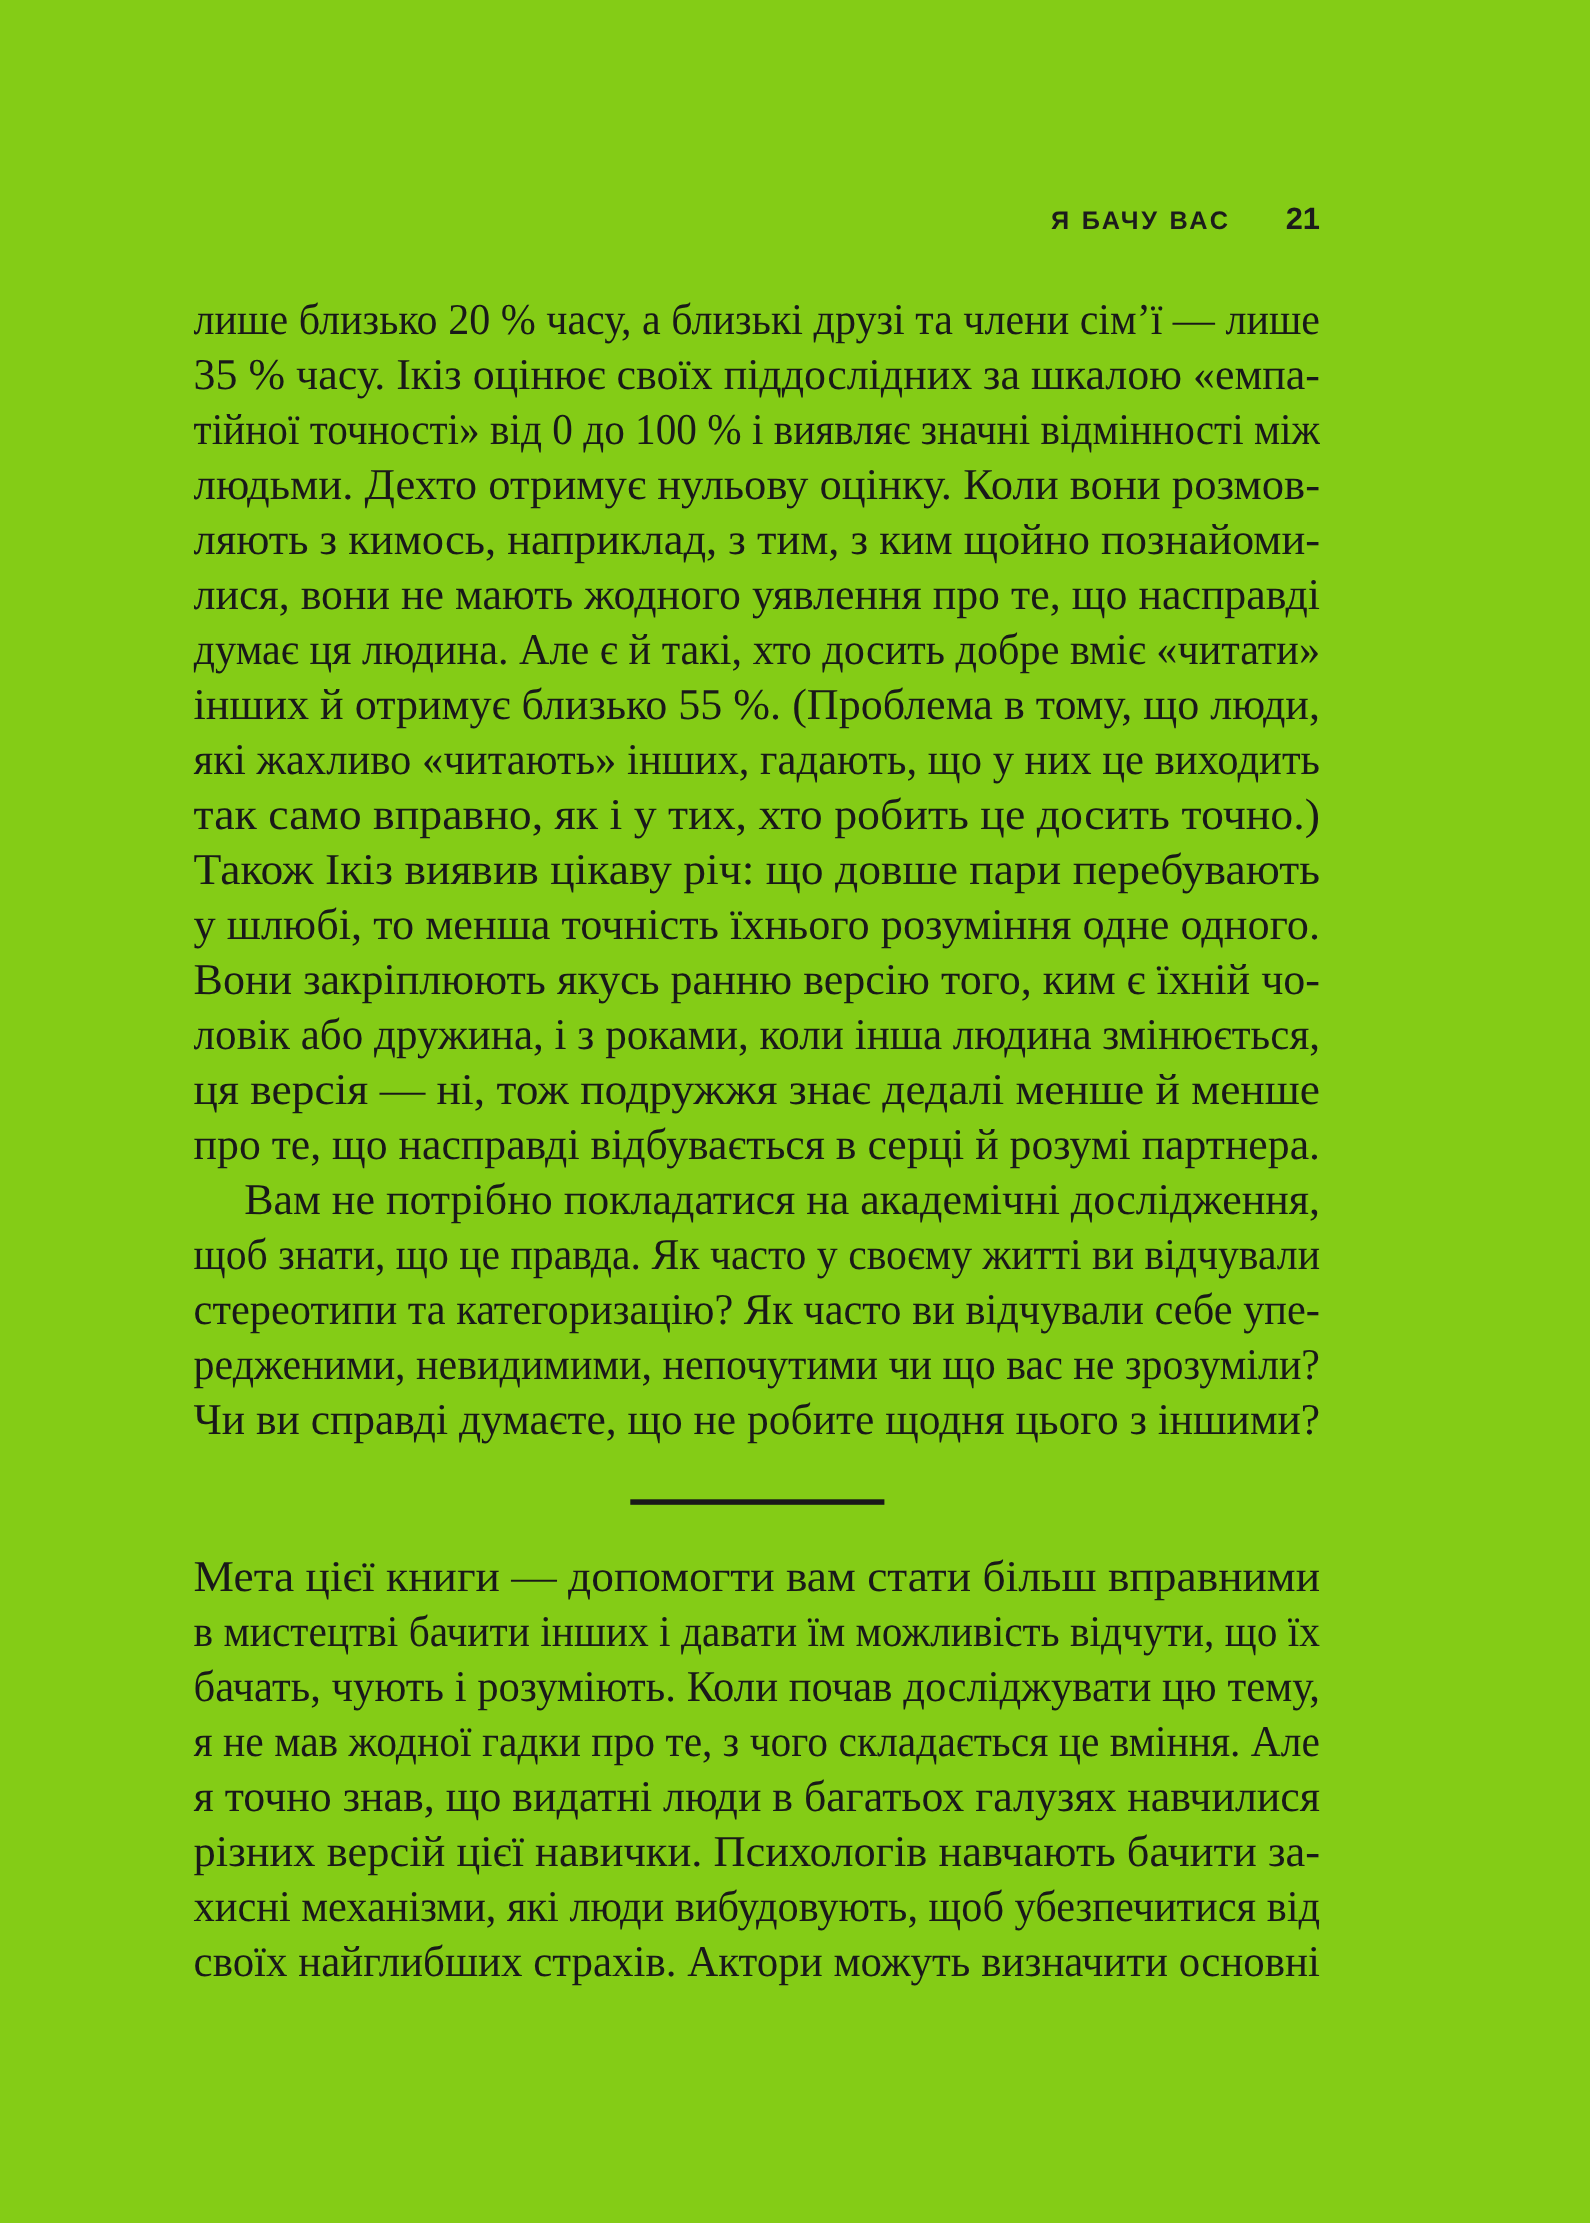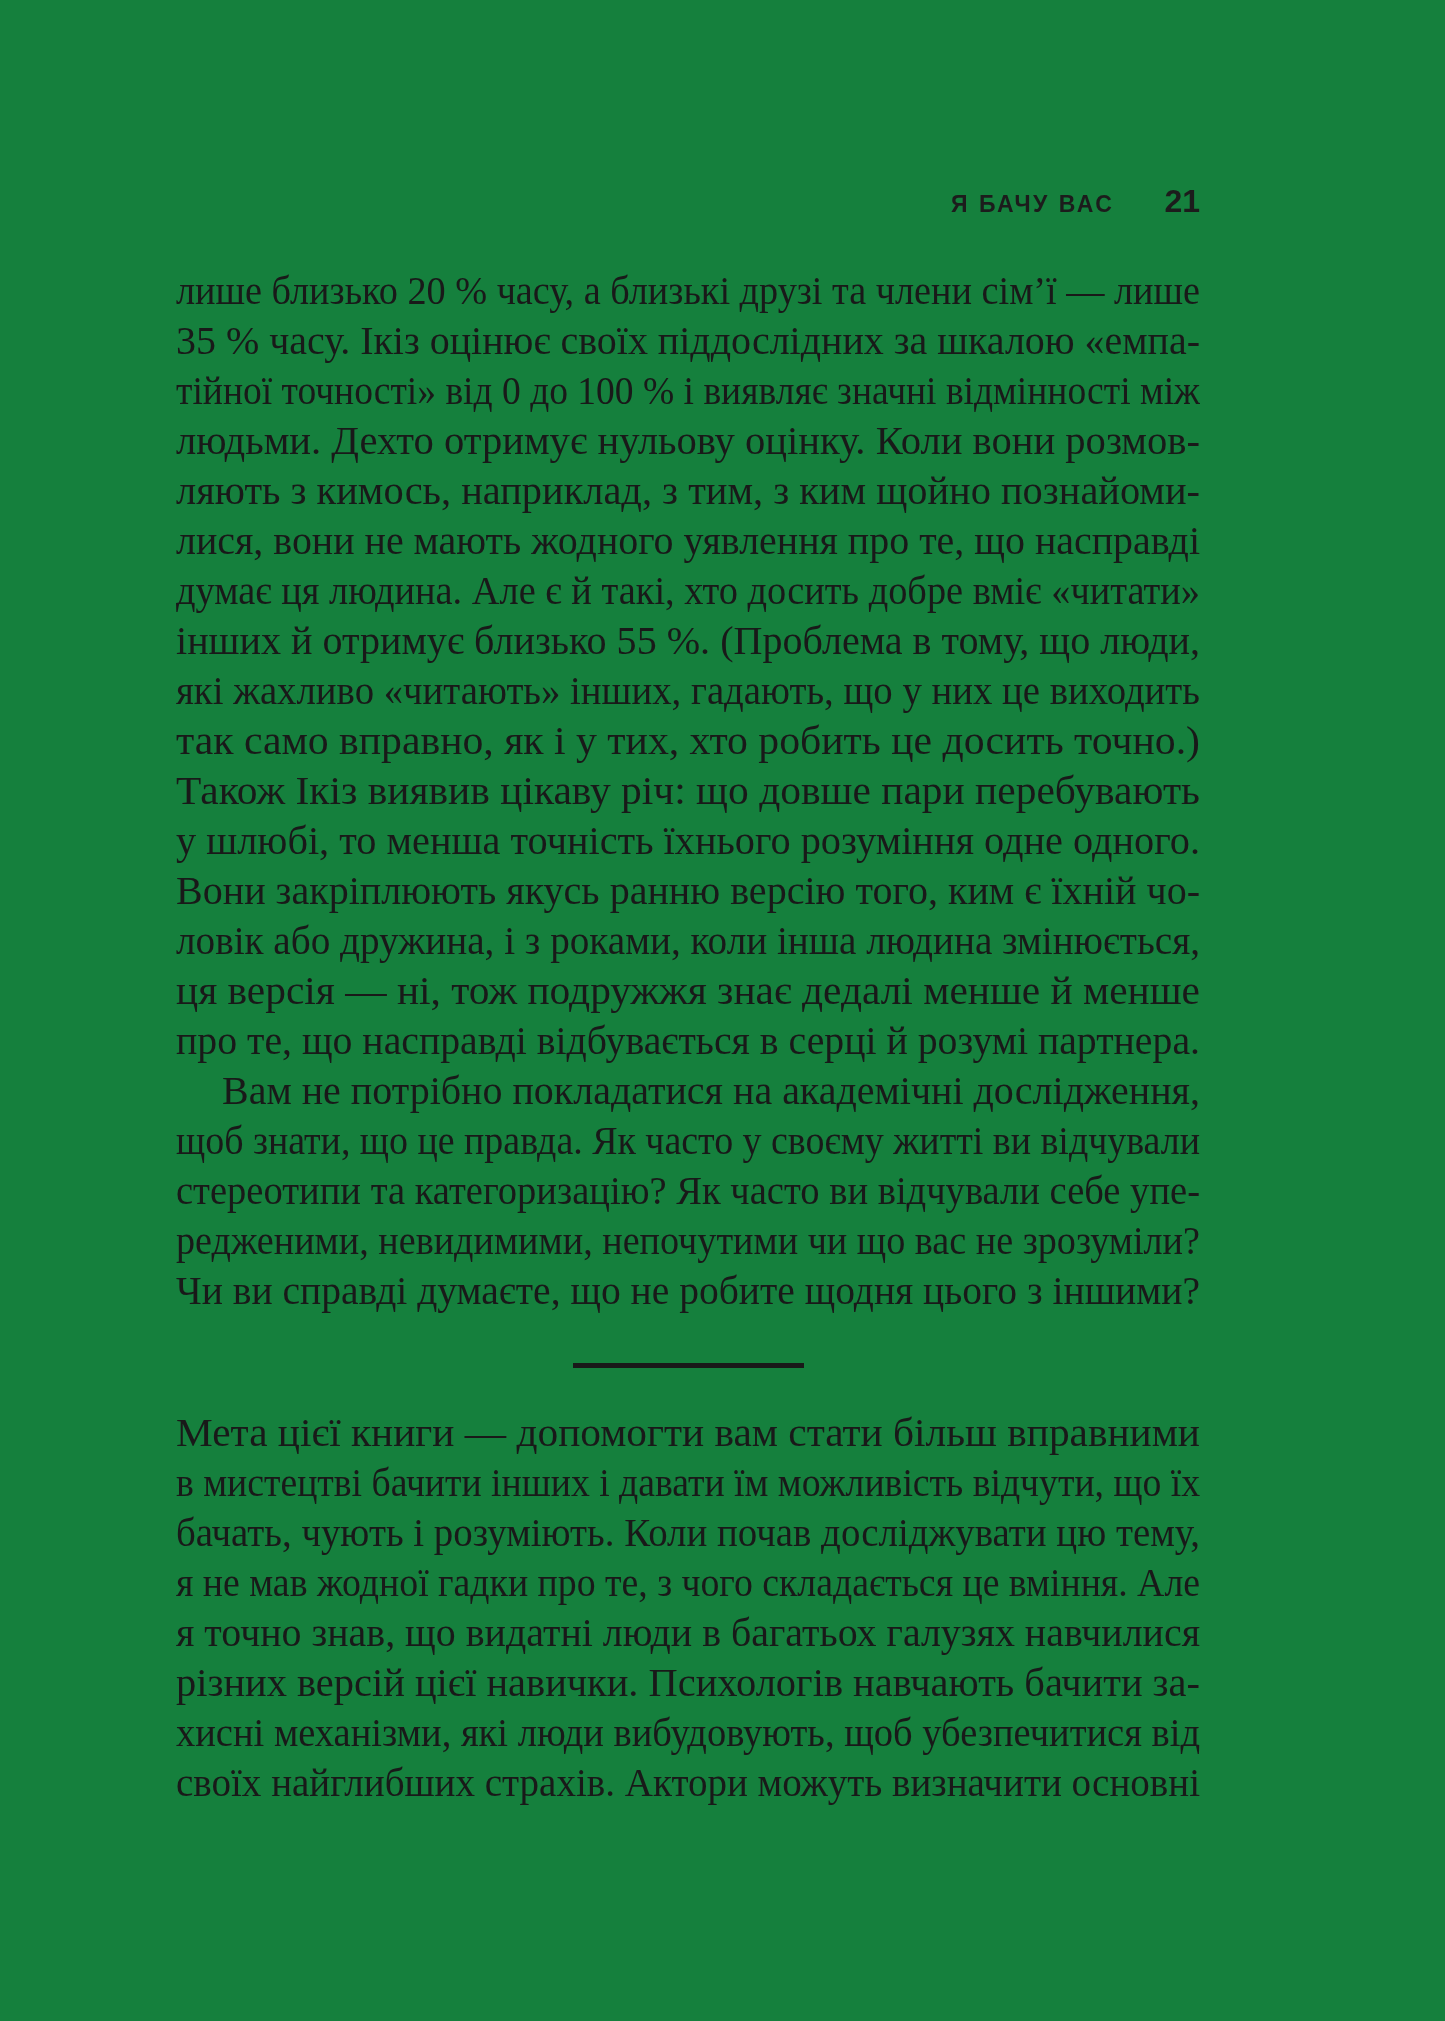--- a/index.html
+++ b/index.html
@@ -1,20 +1,20 @@
 <!DOCTYPE html>
 <html><head>
 <meta charset="utf-8">
 <style>
   html, body { margin: 0; padding: 0; background: #ffffff; }
   .page {
     position: relative;
     width: 1445px;
     height: 2021px;
-    background: #15803d;
+    background: #84cc16;
     overflow: hidden;
   }
   .running-head {
     position: absolute;
     left: 176px;
     top: 183px;
     width: 1024px;
     display: flex;
     justify-content: flex-end;
     align-items: baseline;
@@ -23,21 +23,21 @@
   .running-title {
     font-family: "Liberation Sans", sans-serif;
     font-weight: 700;
     font-size: 23px;
     letter-spacing: 2.5px;
     color: #1c1c1c;
   }
   .page-number {
     font-family: "Liberation Sans", sans-serif;
     font-weight: 700;
-    font-size: 32px;
+    font-size: 28px;
     color: #1c1c1c;
   }
   .text-block {
     position: absolute;
     left: 176px;
     top: 265px;
     width: 1024px;
   }
   svg.text-line { display: block; }
   svg.text-line text {

